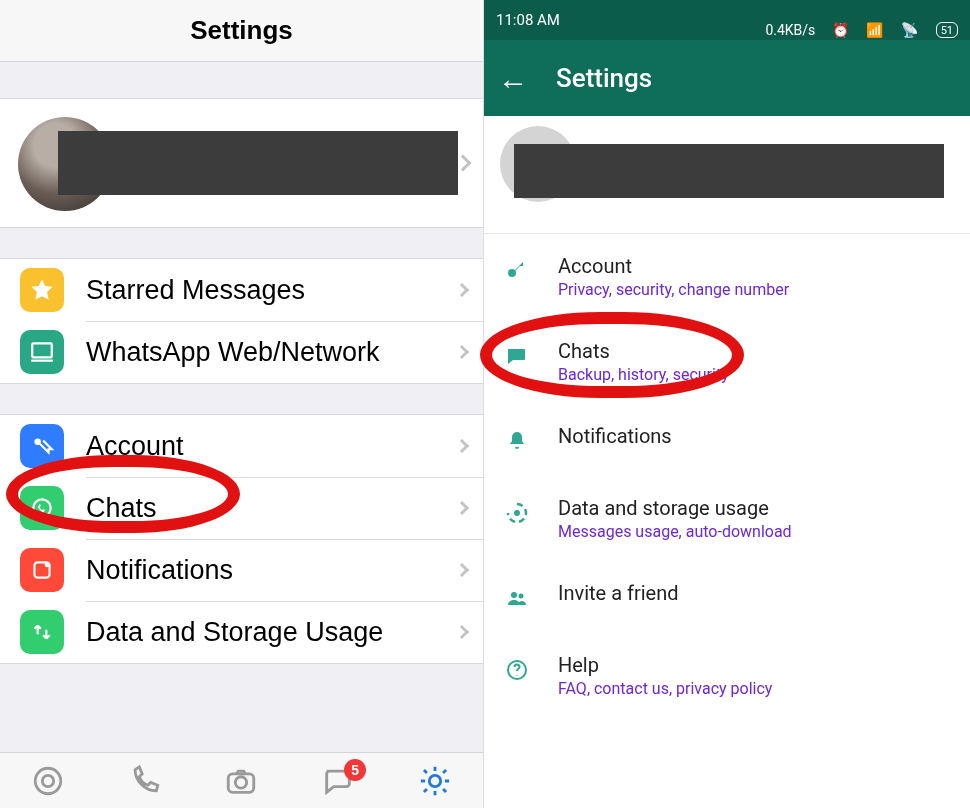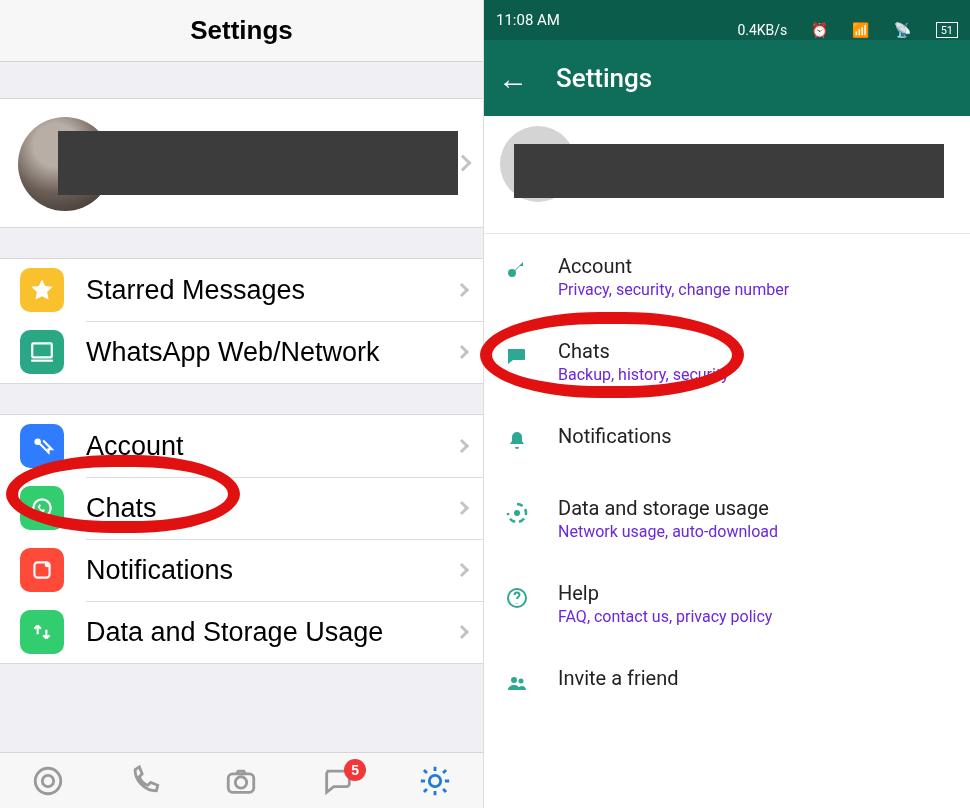--- a/index.html
+++ b/index.html
@@ -69,22 +69,22 @@
   
   .iconsq svg { width:26px; height:26px; }
   .tab-icon svg { width:34px; height:34px; }
 
   
   .right { width: 486px; background:#fff; font-family: Roboto, Arial, sans-serif; }
   .statusbar {
     height: 40px; background:#0b5c4a; color:#fff; display:flex; align-items:center;
     font-size: 15px; padding: 0 12px; justify-content:space-between;
   }
-  .statusbar .sr { display:flex; align-items:center; gap:24px; font-size:14px;margin-top:19px; }
-  .batt { border:1.5px solid #fff; border-radius:0; padding:0 4px; font-size:11px; height:16px; display:flex;align-items:flex-end;}
+  .statusbar .sr { display:flex; align-items:center; gap:17px; font-size:14px;margin-top:19px; }
+  .batt { border:1.5px solid #fff; border-radius:6px; padding:0 4px; font-size:11px; height:16px; display:flex;align-items:flex-end;}
   .toolbar { height: 76px; background:#0e6e5a; color:#fff; display:flex; align-items:center; padding:0 14px; }
   .toolbar .back { font-size:30px; margin-right:28px; }
   .toolbar .ttl { font-size:26px; font-weight:500; }
   .and-profile { position:relative; height: 118px; border-bottom:1px solid #e6e6e6; }
   .and-avatar { position:absolute; left:16px; top:10px; width:76px; height:76px; border-radius:50%; background:#d4d4d4; }
   .and-redact { position:absolute; left:30px; top:28px; width:430px; height:54px; background:#3c3c3c; }
   .and-item {
     display:flex; align-items:flex-start; padding: 20px 18px; gap: 26px;
   }
   .and-item .ic { width:30px; height:30px; margin-top:2px; flex-shrink:0; display:flex;align-items:center;justify-content:center; }
@@ -266,43 +266,43 @@
     </div>
     <div class="and-item">
       <div class="ic">
           <svg viewBox="0 0 24 24" fill="none" stroke="#2fa893" stroke-width="2.5">
             <path d="M12 3a9 9 0 11-9 9" stroke-dasharray="6 4"></path>
             <circle cx="12" cy="12" r="3" fill="#2fa893" stroke="none"></circle>
           </svg>
         </div>
       <div class="texts">
         <div class="t1">Data and storage usage</div>
-        <div class="t2">Network usage, auto-download</div>
-      </div>
-    </div>
-    <div class="and-item">
-      <div class="ic">
-          <svg viewBox="0 0 24 24" fill="none" stroke="#2fa893" stroke-width="2">
-            <circle cx="12" cy="12" r="9"></circle>
-            <path d="M9.5 9a2.5 2.5 0 115 0c0 1.7-2.5 2-2.5 4M12 17v.5"></path>
-          </svg>
-        </div>
-      <div class="texts">
-        <div class="t1">Help</div>
-        <div class="t2">FAQ, contact us, privacy policy</div>
+        <div class="t2">Messages usage, auto-download</div>
       </div>
     </div>
     <div class="and-item">
       <div class="ic">
           <svg viewBox="0 0 24 24" fill="#2fa893">
             <circle cx="9" cy="9" r="3"></circle>
             <circle cx="16" cy="10" r="2.5"></circle>
             <path d="M3 19c0-3 3-5 6-5s6 2 6 5M13 19c0-2.5 2-4 4-4s4 1.5 4 4"></path>
           </svg>
         </div>
       <div class="texts">
         <div class="t1">Invite a friend</div>
       </div>
     </div>
+    <div class="and-item">
+      <div class="ic">
+          <svg viewBox="0 0 24 24" fill="none" stroke="#2fa893" stroke-width="2">
+            <circle cx="12" cy="12" r="9"></circle>
+            <path d="M9.5 9a2.5 2.5 0 115 0c0 1.7-2.5 2-2.5 4M12 17v.5"></path>
+          </svg>
+        </div>
+      <div class="texts">
+        <div class="t1">Help</div>
+        <div class="t2">FAQ, contact us, privacy policy</div>
+      </div>
+    </div>
 
     <div class="red-circle-highlight" style="left:-4px; top:78px; width:264px; height:86px;"></div>
   </div>
 </div>
 
 </body></html>

